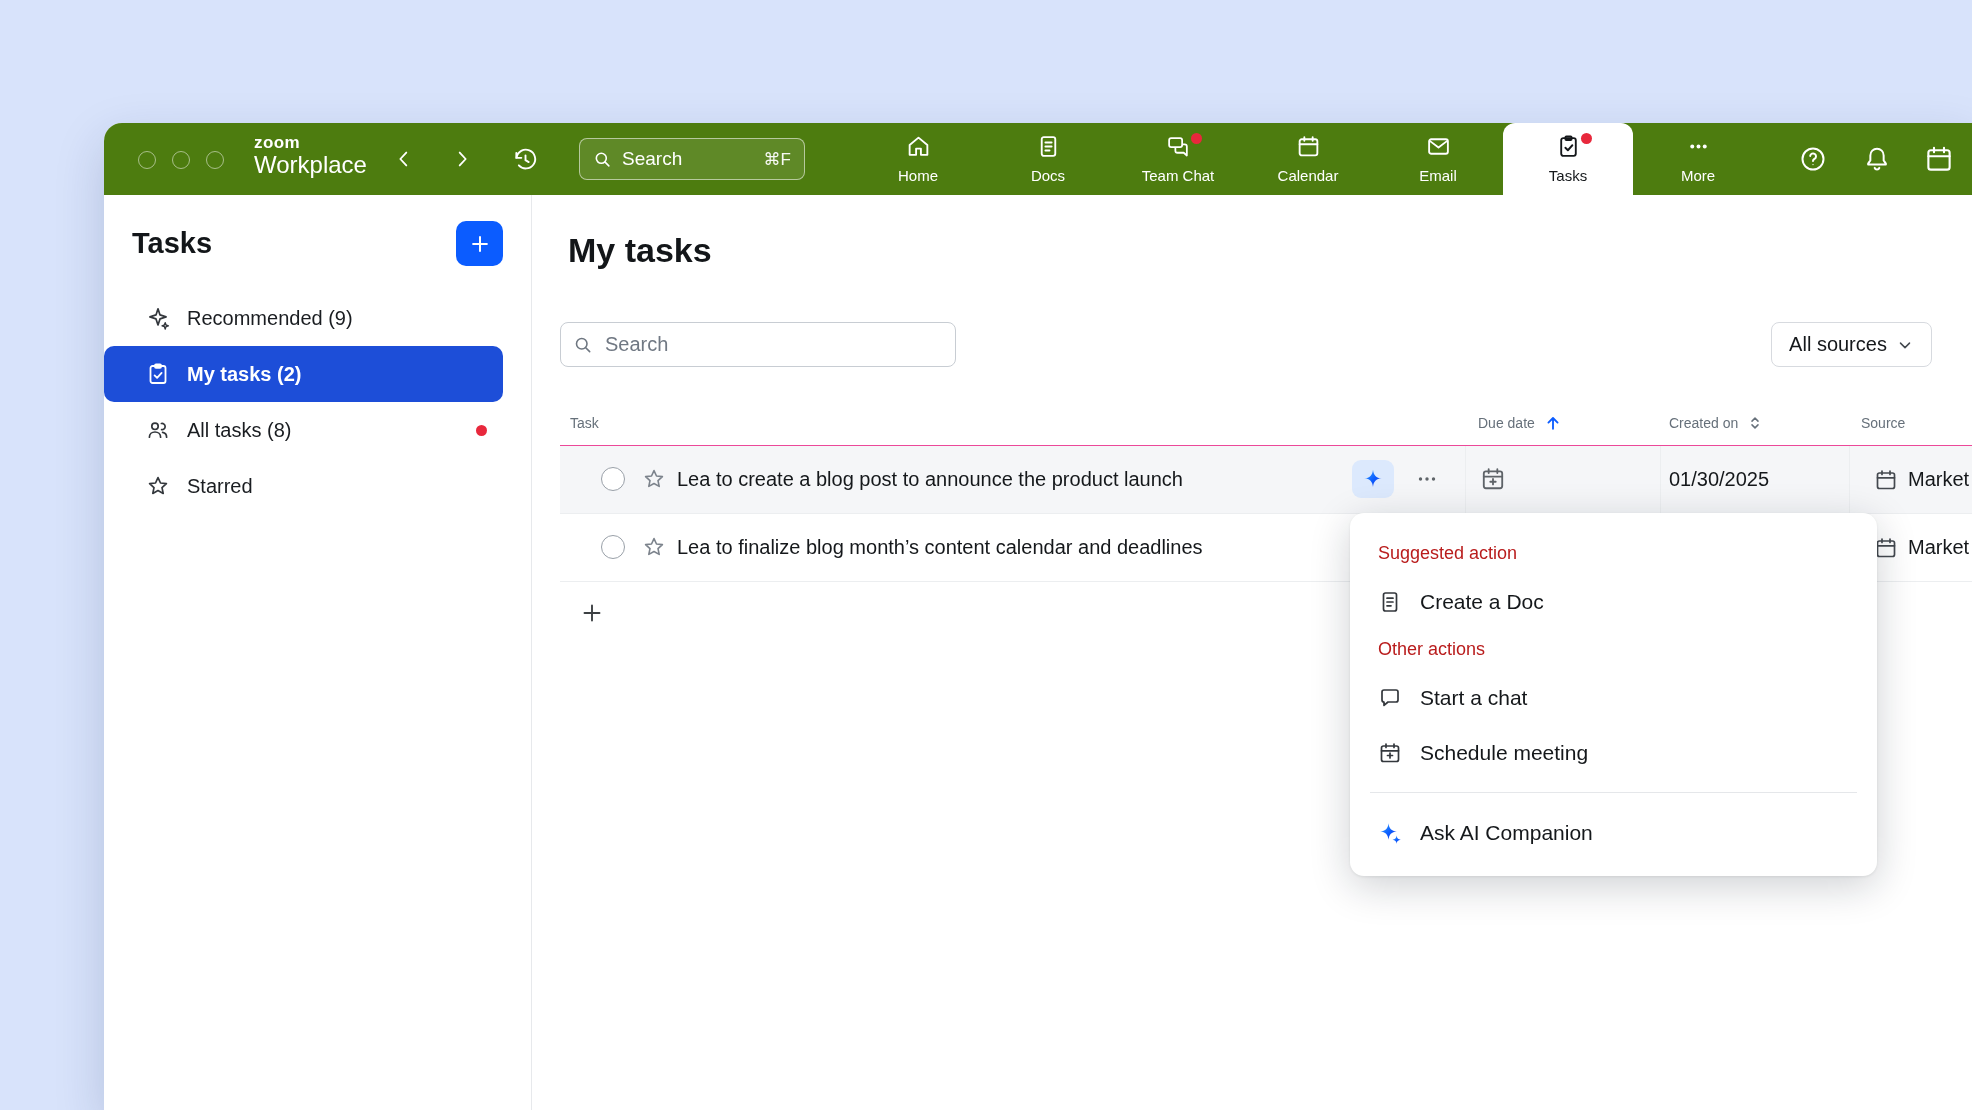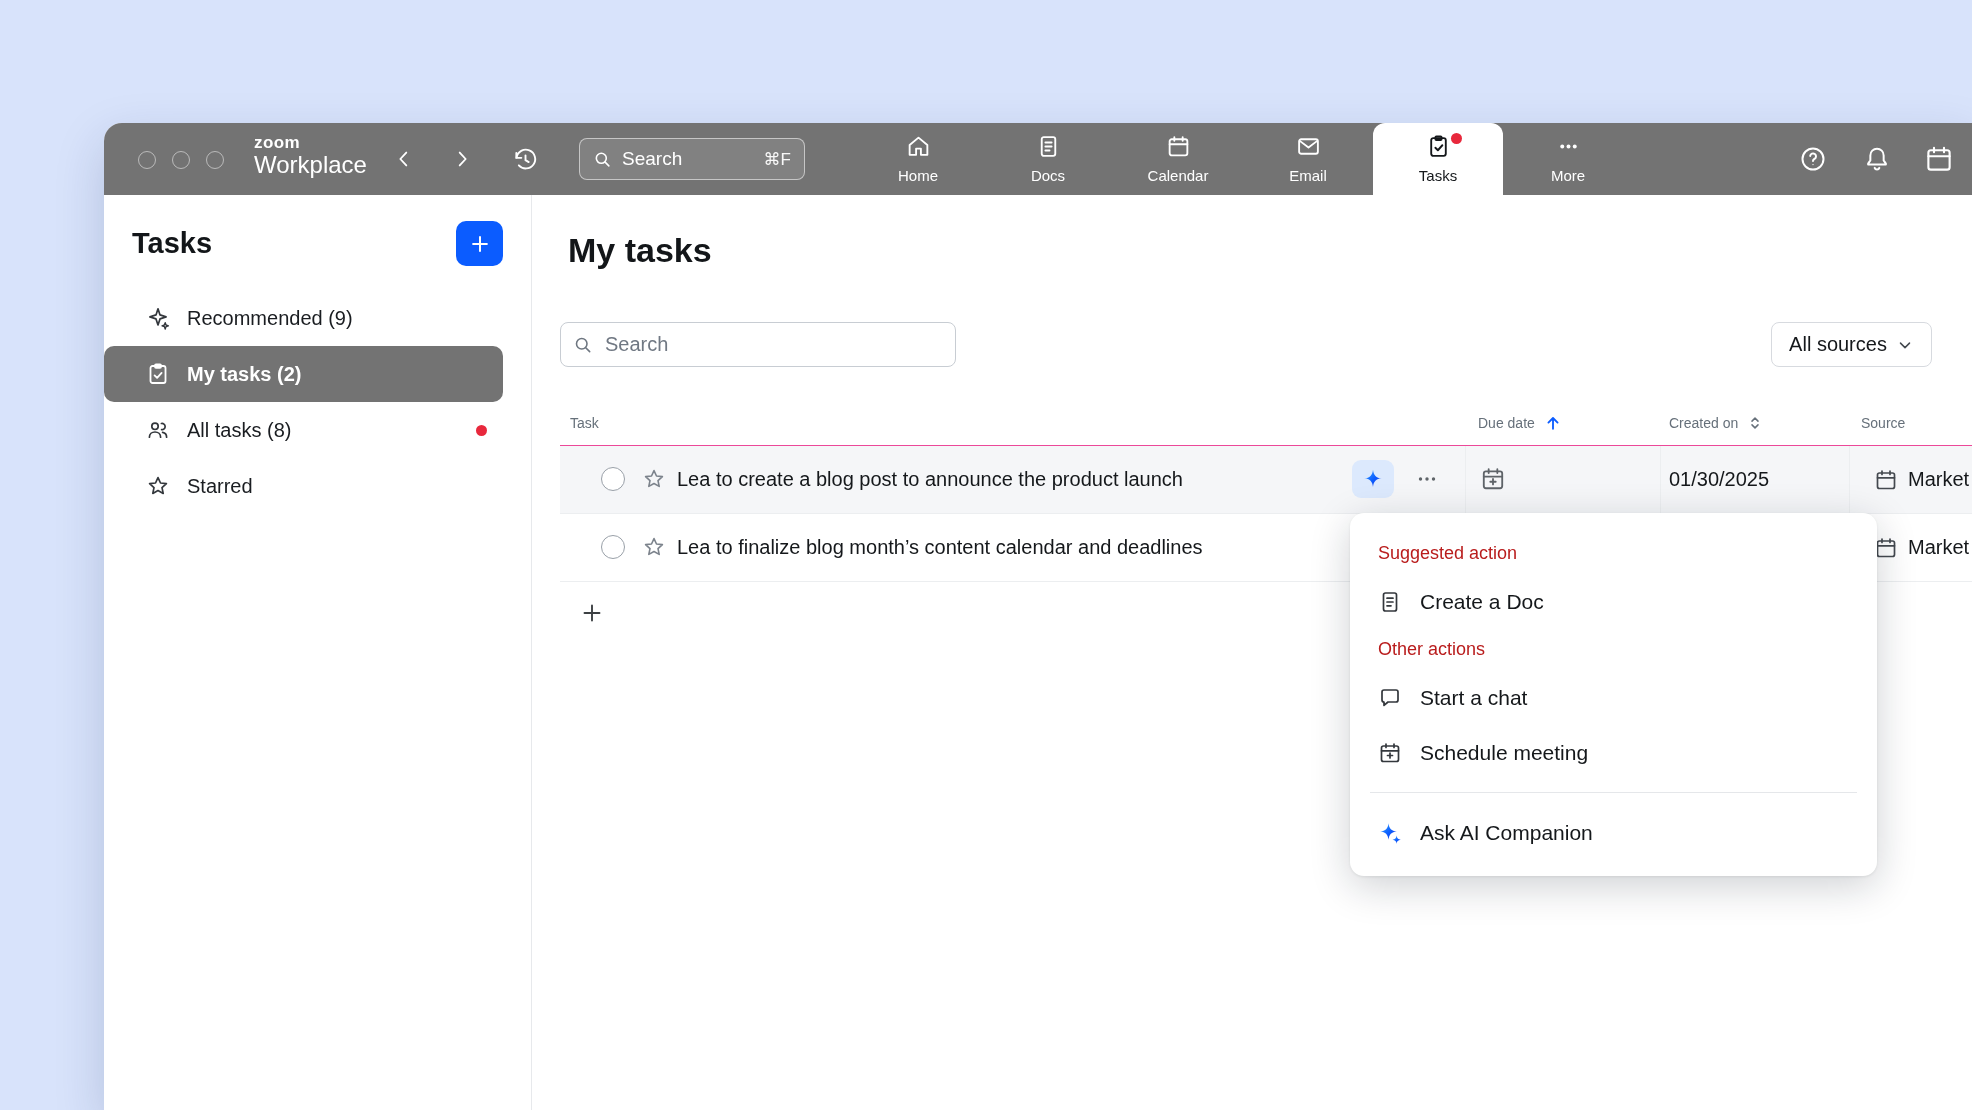--- a/index.html
+++ b/index.html
@@ -12,21 +12,21 @@
   svg{display:block}
 
   
   .window{
     position:absolute;left:104px;top:123px;width:1868px;height:987px;
     border-radius:18px 0 0 0;overflow:hidden;background:#fff;
     box-shadow:0 18px 50px rgba(21,40,88,.18);
   }
 
   
-  .titlebar{position:absolute;left:0;top:0;width:100%;height:72px;background:#737373;color:#fff}
+  .titlebar{position:absolute;left:0;top:0;width:100%;height:72px;background:#4d7c0f;color:#fff}
   .traffic{position:absolute;left:34px;top:28px;display:flex;gap:16px}
   .traffic i{display:block;width:16px;height:16px;border-radius:50%;border:1.6px solid rgba(255,255,255,.5)}
   .logo{position:absolute;left:150px;top:10px;line-height:1.12;color:#fff}
   .logo .z{display:block;font-weight:bold;font-size:17px;letter-spacing:.4px}
   .logo .w{display:block;font-size:24px;font-weight:400}
   .hbtn{position:absolute;top:19px;width:34px;height:34px;display:flex;align-items:center;justify-content:center;
         color:#fff;background:none;border:none;padding:0;cursor:pointer}
   .hbtn.back{left:283px}.hbtn.fwd{left:341px}.hbtn.hist{left:404px}
   .hsearch{position:absolute;left:475px;top:15px;width:226px;height:42px;box-sizing:border-box;
     border:1px solid rgba(255,255,255,.55);background:rgba(255,255,255,.10);border-radius:8px;
@@ -47,21 +47,21 @@
   
   .sidebar{position:absolute;left:0;top:72px;width:428px;bottom:0;background:#fff;border-right:1px solid #E7E9EC;box-sizing:border-box}
   .sb-head{display:flex;align-items:center;justify-content:space-between;padding:26px 28px 0 28px}
   .sb-head h1{margin:0;font-size:29px;font-weight:bold;color:#131619}
   .addbtn{width:47px;height:45px;border:none;border-radius:10px;background:#0B5CFF;color:#fff;
     display:flex;align-items:center;justify-content:center;cursor:pointer}
   .sb-list{list-style:none;margin:24px 0 0;padding:0}
   .sb-item{position:relative;height:56px;display:flex;align-items:center;gap:17px;padding-left:42px;
     margin:0 28px 0 0;border-radius:10px;font-size:20px;color:#1A1D21;cursor:pointer}
   .sb-item svg{width:24px;height:24px;color:#33373C;flex:0 0 auto}
-  .sb-item.sel{background:#737373;color:#fff;font-weight:600}
+  .sb-item.sel{background:#1d4ed8;color:#fff;font-weight:600}
   .sb-item.sel svg{color:#fff}
   .sb-dot{position:absolute;right:16px;top:23px;width:11px;height:11px;border-radius:50%;background:#E8283C}
 
   
   .content{position:absolute;left:428px;top:72px;right:0;bottom:0;background:#fff;overflow:hidden}
   .page-title{position:absolute;left:28px;top:28px;margin:8px;font-size:34px;font-weight:bold;color:#131619}
   .msearch{position:absolute;left:28px;top:127px;width:396px;height:45px;box-sizing:border-box;
     border:1px solid #C8CDD3;border-radius:8px;display:flex;align-items:center;gap:10px;padding:0 12px;color:#6E7680;background:#fff}
   .msearch input{border:none;outline:none;font-size:20px;flex:1;min-width:0;font-family:inherit;color:#15181B;background:transparent}
   .msearch input::placeholder{color:#707883}
@@ -163,20 +163,28 @@
         <span>Home</span>
       </div>
       <div class="nitem">
         <svg viewBox="0 0 24 24" fill="none" stroke="currentColor" stroke-width="1.8" stroke-linecap="round">
             <rect x="5.5" y="3" width="13" height="18" rx="2"></rect>
             <path d="M9 8.2h6M9 12h6M9 15.8h4"></path>
           </svg>
         <span>Docs</span>
       </div>
       <div class="nitem">
+        <svg viewBox="0 0 24 24" fill="none" stroke="currentColor" stroke-width="1.7" stroke-linejoin="round">
+            <rect x="3" y="4" width="12.5" height="8.5" rx="2"></rect>
+            <path d="M9 12.5v3.5a2 2 0 0 0 2 2h6l3 2.6V12a2 2 0 0 0-2-2h-2.3"></path>
+          </svg>
+        <span class="ndot"></span>
+        <span>Team Chat</span>
+      </div>
+      <div class="nitem">
         <svg viewBox="0 0 24 24" fill="none" stroke="currentColor" stroke-width="1.8" stroke-linecap="round">
             <rect x="3.5" y="5" width="17" height="15.5" rx="2"></rect>
             <path d="M3.5 9.8h17M8 3v3.5M16 3v3.5"></path>
           </svg>
         <span>Calendar</span>
       </div>
       <div class="nitem">
         <svg viewBox="0 0 24 24" fill="none" stroke="currentColor" stroke-width="1.8" stroke-linejoin="round">
             <rect x="3" y="5" width="18" height="14" rx="2"></rect>
             <path d="M3.6 6.6 12 13l8.4-6.4"></path>

